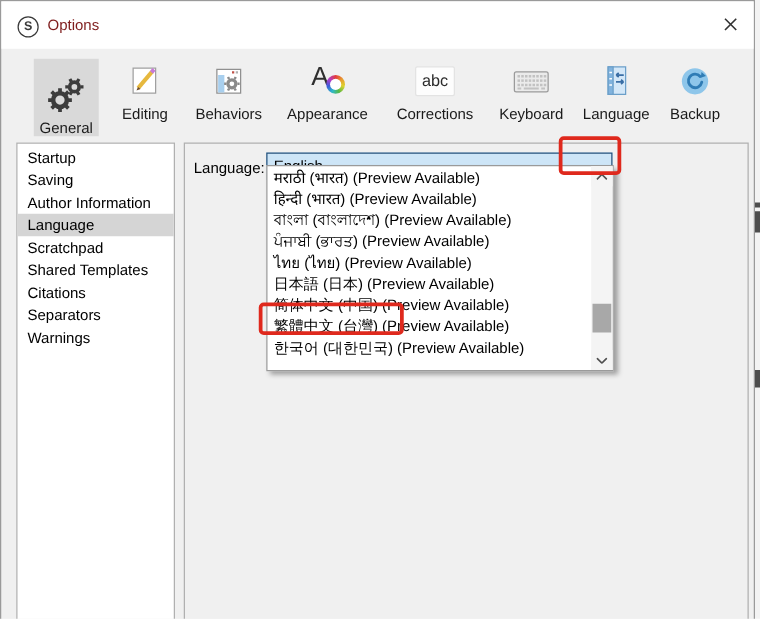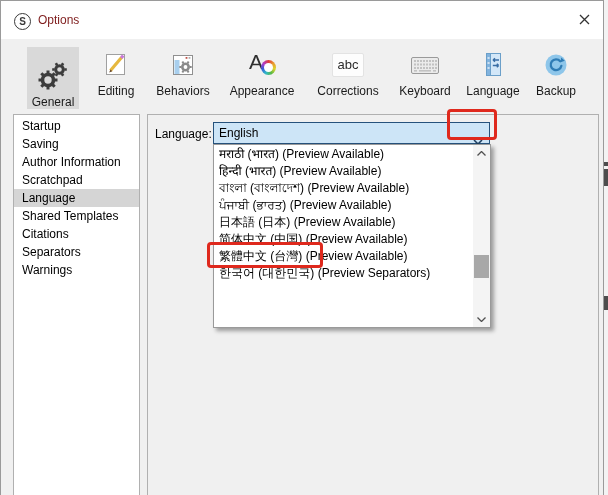--- a/index.html
+++ b/index.html
@@ -37,21 +37,21 @@
   .side-item.selected{background:#d5d5d5;}
   .mainpanel{position:absolute;left:146px;top:113px;width:452px;height:400px;background:#f0f0f0;
              border:1px solid #b0b0b0;box-sizing:border-box;}
   .lang-label{position:absolute;left:154px;top:126px;font-size:12px;color:#000;}
   
   .combo{position:absolute;left:212px;top:121px;width:277px;height:22px;background:#cde5f7;
          border:1px solid #26527c;box-sizing:border-box;cursor:default;text-align:right;}
   .combo-value{position:absolute;left:5px;top:3px;font-size:12px;color:#000;}
   .combo-arrow{position:absolute;right:6px;top:8px;}
   
-  .dropdown{position:absolute;left:212px;top:143px;width:278px;height:184px;background:#fff;
+  .dropdown{position:absolute;left:212px;top:131px;width:278px;height:165px;background:#fff;
             border:1px solid #9a9a9a;box-sizing:border-box;box-shadow:3px 3px 4px rgba(0,0,0,0.35);
             z-index:5;}
   .dd-items{position:absolute;left:0;top:1px;right:17px;}
   .dd-item{height:17px;line-height:17px;padding-left:5px;font-size:12px;color:#000;
            white-space:nowrap;overflow:hidden;cursor:default;}
   .scrollbar{position:absolute;top:0;right:0;bottom:0;width:17px;background:#f4f4f4;}
   .sb-btn{position:absolute;left:0;width:17px;height:16px;display:flex;align-items:center;
           justify-content:center;background:#f4f4f4;border:none;padding:0;}
   .sb-up{top:0;} .sb-down{bottom:0;}
   .sb-thumb{position:absolute;left:1px;top:110px;width:15px;height:23px;background:#a8a8a8;}
@@ -224,26 +224,26 @@
         </div>
 
         <div class="side-item">
           <span>Saving</span>
         </div>
 
         <div class="side-item">
           <span>Author Information</span>
         </div>
 
-        <div class="side-item">
-          <span>Scratchpad</span>
-        </div>
-
         <div class="side-item selected">
           <span>Language</span>
+        </div>
+
+        <div class="side-item">
+          <span>Scratchpad</span>
         </div>
 
         <div class="side-item">
           <span>Shared Templates</span>
         </div>
 
         <div class="side-item">
           <span>Citations</span>
         </div>
 
@@ -281,35 +281,38 @@
           </div>
 
           <div class="dd-item">
             <span>বাংলা (বাংলাদেশ) (Preview Available)</span>
           </div>
 
           <div class="dd-item">
             <span>ਪੰਜਾਬੀ (ਭਾਰਤ) (Preview Available)</span>
           </div>
 
+          <div class="dd-item">
+            <span>ไทย (ไทย) (Preview Available)</span>
+          </div>
 
           <div class="dd-item">
             <span>日本語 (日本) (Preview Available)</span>
           </div>
 
           <div class="dd-item">
             <span>简体中文 (中国) (Preview Available)</span>
           </div>
 
           <div class="dd-item">
             <span>繁體中文 (台灣) (Preview Available)</span>
           </div>
 
           <div class="dd-item">
-            <span>한국어 (대한민국) (Preview Separators)</span>
+            <span>한국어 (대한민국) (Preview Available)</span>
           </div>
 
       </div>
       <div class="scrollbar">
         <button class="sb-btn sb-up">
           <svg width="9" height="5" viewBox="0 0 9 5">
             <polyline points="0.5,4.5 4.5,0.5 8.5,4.5" fill="none" stroke="#505050" stroke-width="1.3"></polyline>
           </svg>
         </button>
         <div class="sb-thumb"></div>

